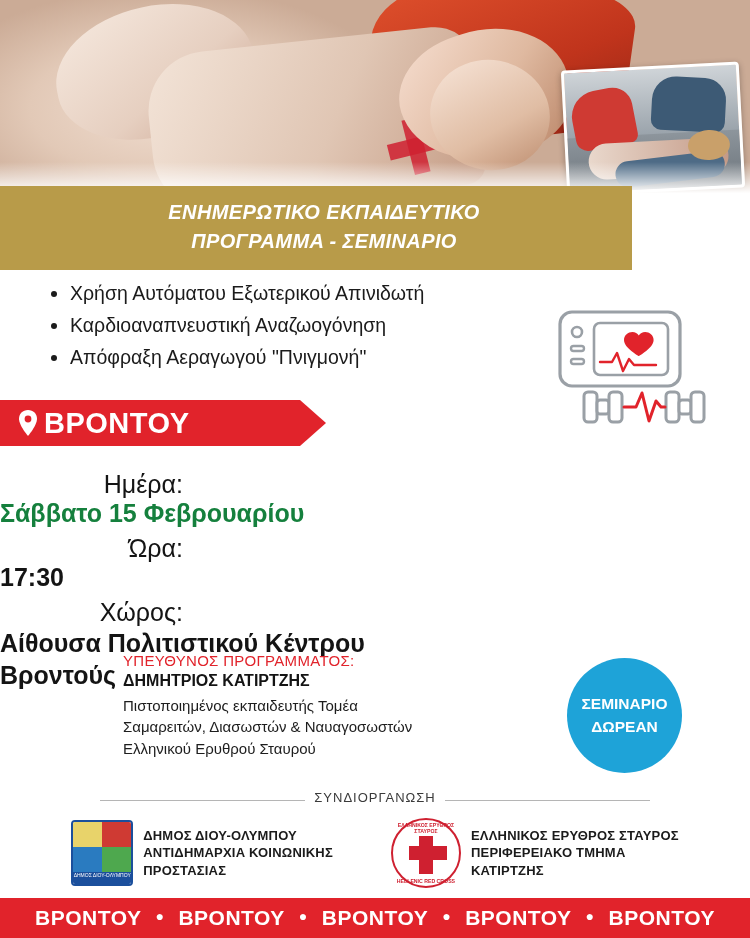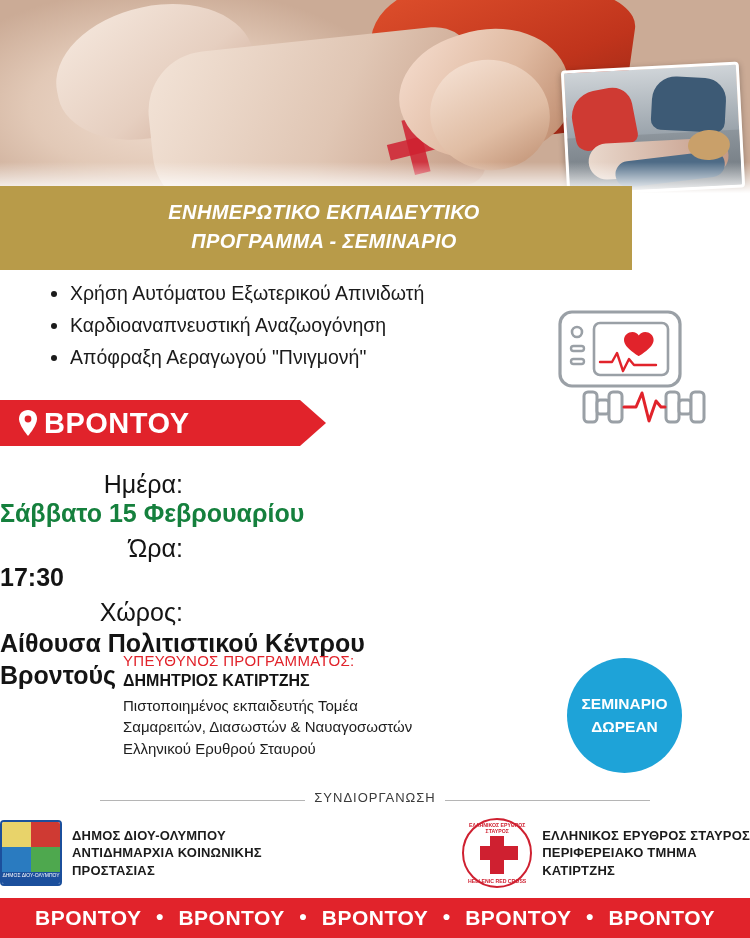--- a/index.html
+++ b/index.html
@@ -294,21 +294,21 @@
     height: 1px;
     background: #b5b5b5;
   }
   .rule-left { left: 100px; width: 205px; }
   .rule-right { right: 100px; width: 205px; }
 
   .logos {
     position: absolute;
     top: 818px; left: 0; width: 750px;
     display: flex;
-    justify-content: space-between;
+    justify-content: center;
     gap: 58px;
   }
   .logo-block { display: flex; align-items: center; gap: 10px; }
   .logo-text {
     font-size: 13px;
     font-weight: bold;
     color: #1b1b1b;
     line-height: 1.35;
     letter-spacing: .2px;
   }

